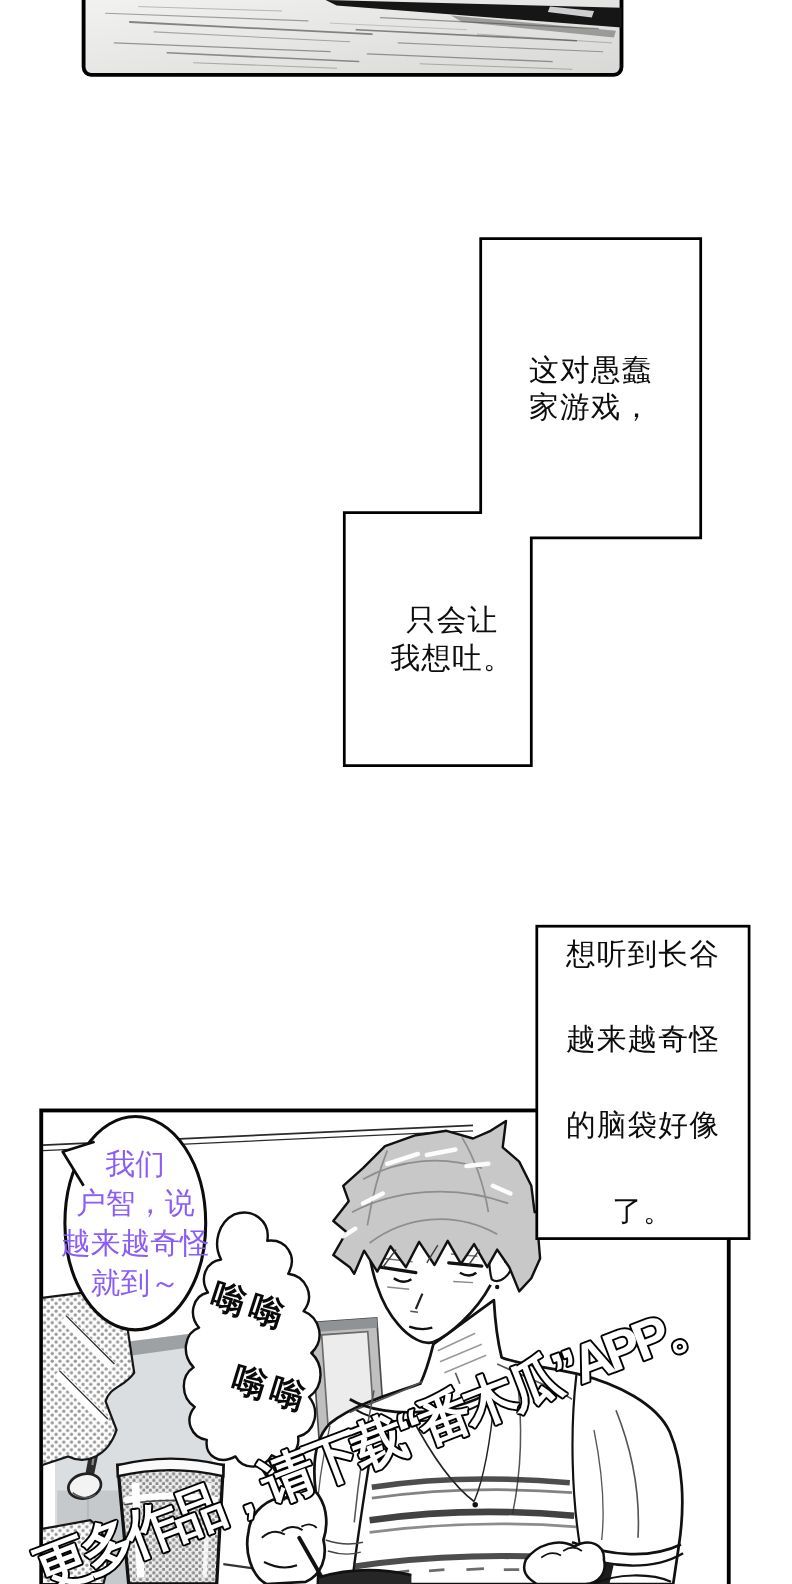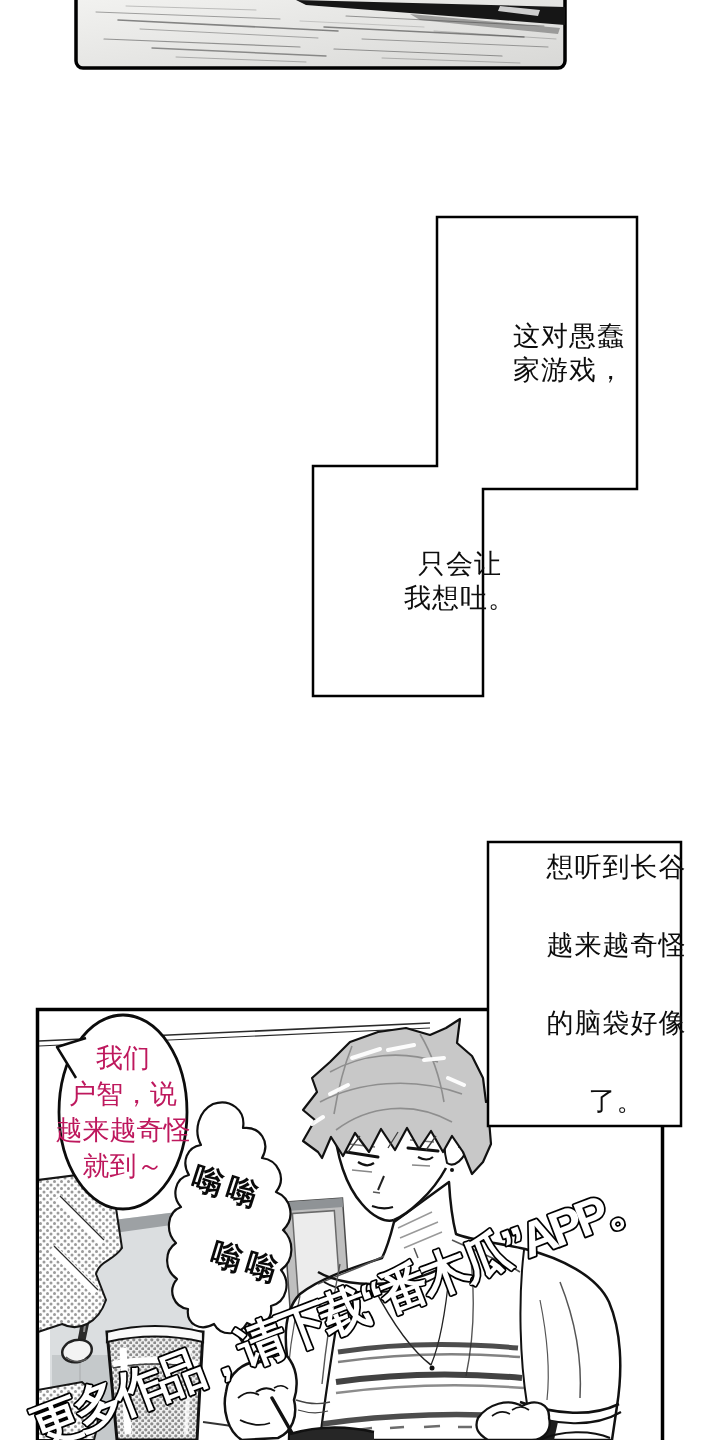--- a/index.html
+++ b/index.html
@@ -8,27 +8,27 @@
     width:720px;height:1440px;
     background:#ffffff;
     overflow:hidden;
     font-family:"Liberation Sans", sans-serif;
   }
   .art{position:absolute;left:0;top:0;z-index:1;}
   .ntext{
     position:absolute;z-index:2;
     display:flex;flex-direction:column;align-items:center;justify-content:center;
     color:#0d0d0d;font-size:27px;line-height:34px;font-weight:500;
-    letter-spacing:1px;text-align:center;padding-left:32px;
+    letter-spacing:1px;text-align:center;
   }
   .ntext span{display:block;white-space:nowrap;}
   .btext{
     position:absolute;z-index:2;
     display:flex;flex-direction:column;align-items:center;justify-content:center;
-    color:#be185d;font-size:27px;line-height:36px;font-weight:500;
+    color:#8b5cf6;font-size:27px;line-height:36px;font-weight:500;
     text-align:center;
   }
   .btext span{display:block;white-space:nowrap;}
 </style>
 </head>
 <body>
 
 <div class="page">
 
   <svg class="art" width="720" height="1440" viewBox="0 0 720 1440" xmlns="http://www.w3.org/2000/svg">
@@ -262,21 +262,21 @@
     <rect x="488" y="842" width="193" height="284" fill="#ffffff" stroke="#000" stroke-width="2.5"></rect>
 
     <text transform="translate(40,1446) rotate(-21)" font-size="49" font-weight="bold" letter-spacing="-5" fill="#ffffff" stroke="#000000" stroke-width="3.5" paint-order="stroke" stroke-linejoin="round" font-family="'Liberation Sans',sans-serif">更多作品，请下载“番木瓜”APP。</text>
   </svg>
 
   <div class="ntext" style="left:437px;top:217px;width:200px;height:272px;">
     <span>这对愚蠢</span>
     <span>家游戏，</span>
   </div>
 
-  <div class="ntext" style="left:330px;top:466px;width:196px;height:230px;">
+  <div class="ntext" style="left:313px;top:466px;width:196px;height:230px;">
     <span>只会让</span>
     <span>我想吐。</span>
   </div>
 
   <div class="ntext" style="left:488px;top:842px;width:193px;height:284px;gap:44px;">
     <span>想听到长谷</span>
     <span>越来越奇怪</span>
     <span>的脑袋好像</span>
     <span>了。</span>
   </div>

